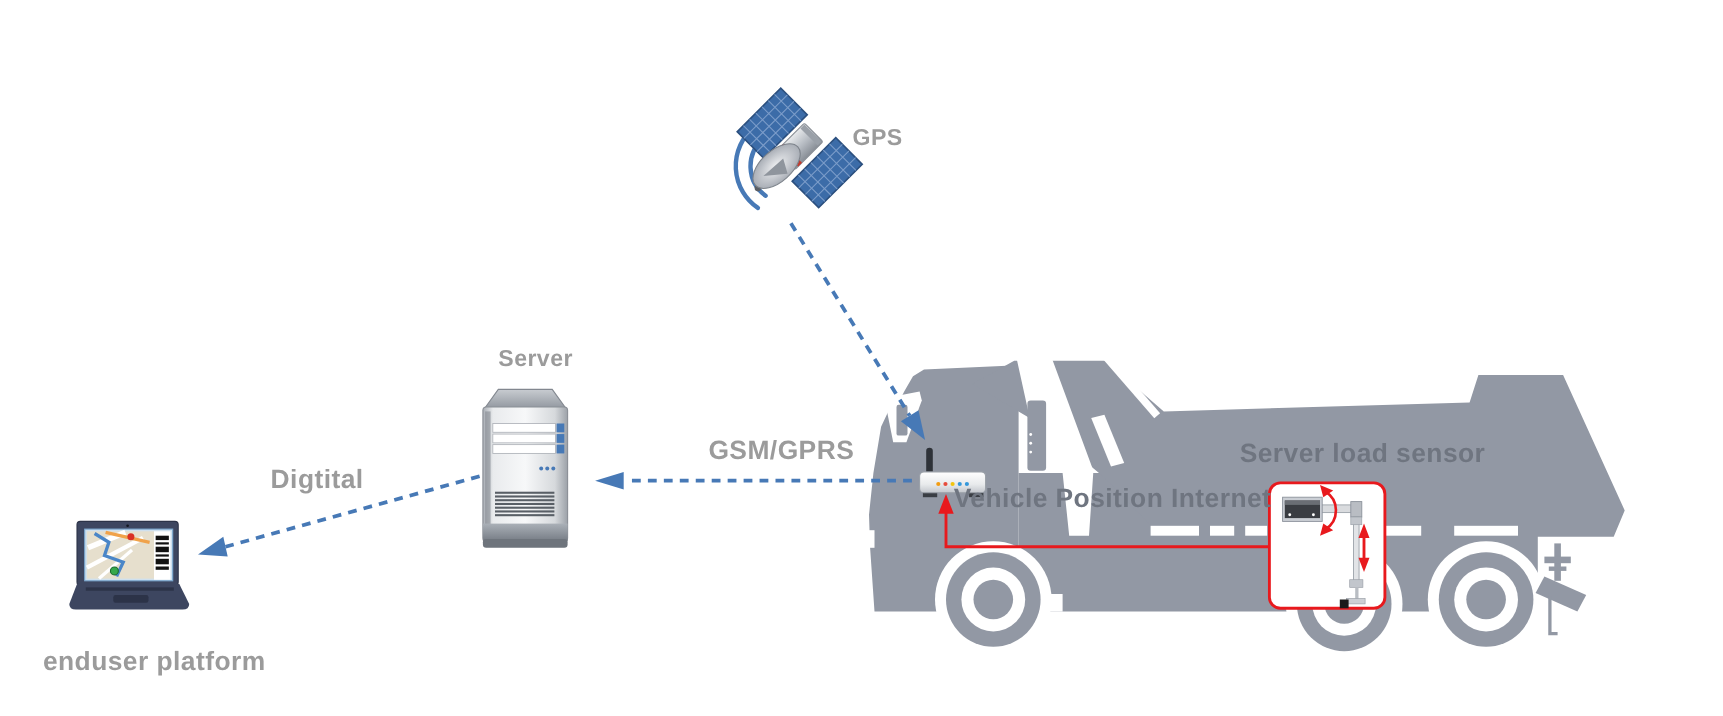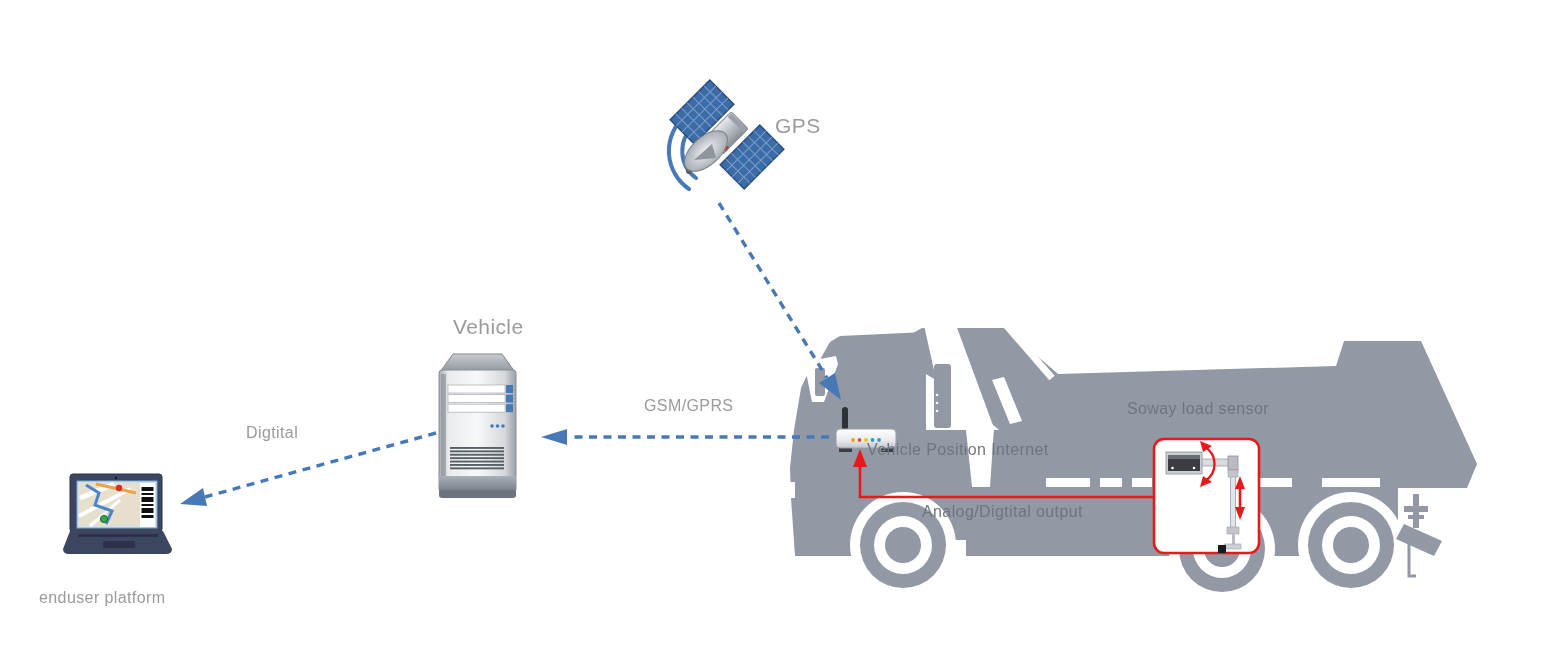--- a/index.html
+++ b/index.html
@@ -1,23 +1,23 @@
 <!DOCTYPE html>
 <html style="--accent_blue: #4779B6; --signal_red: #E8191D; --truck_gray: #9298A4; --label_gray: #9B9B9B; --dark_label_gray: #6F7580; --panel_blue: #3C6CA8;"><head>
 <meta charset="utf-8">
 <style>
   :root{
     --accent_blue:#4779B6; --signal_red:#E8191D; --truck_gray:#9298A4;
     --label_gray:#9B9B9B; --dark_label_gray:#6F7580; --panel_blue:#3C6CA8;
   }
   html,body{margin:0;padding:0;background:#fff;}
   #canvas{position:relative;width:1566px;height:651px;background:#fff;overflow:hidden;
-          font-family:"Liberation Sans",sans-serif;}
+          font-family:"Liberation Sans",sans-serif;font-weight:bold;}
   #art{position:absolute;left:0;top:0;}
-  .lbl{position:absolute;font-size:16px;line-height:1.1;color:var(--label_gray);
+  .lbl{position:absolute;font-size:24px;line-height:1.1;color:var(--label_gray);
        letter-spacing:.4px;white-space:nowrap;}
   .lbl-dark{color:var(--dark_label_gray);}
   .fill-gray{fill:var(--truck_gray);}
   .fill-white{fill:#ffffff;}
   .fill-blue{fill:var(--accent_blue);}
   .stroke-blue{stroke:var(--accent_blue);}
   .fill-red{fill:var(--signal_red);}
   .stroke-red{stroke:var(--signal_red);}
   .dash{stroke:var(--accent_blue);stroke-width:3.4;fill:none;stroke-dasharray:8 6.5;}
 </style>
@@ -261,20 +261,19 @@
     </g>
     <g>
       <line x1="1240" y1="486" x2="1240" y2="510" class="stroke-red" stroke-width="2.6"></line>
       <polygon class="fill-red" points="1240,476 1235,489 1245,489"></polygon>
       <polygon class="fill-red" points="1240,520 1235,507 1245,507"></polygon>
     </g>
   </g>
 </svg>
 
 <div class="lbl" style="left:775px;top:114px;font-size:21px">GPS</div>
-<div class="lbl" style="left:453px;top:315px;font-size:21px">Vehicle</div>
+<div class="lbl" style="left:453px;top:315px;font-size:21px">Server</div>
 <div class="lbl" style="left:246px;top:424px">Digtital</div>
 <div class="lbl" style="left:644px;top:397px">GSM/GPRS</div>
 <div class="lbl" style="left:39px;top:589px">enduser platform</div>
 <div class="lbl lbl-dark" style="left:867px;top:441px">Vehicle Position Internet</div>
-<div class="lbl lbl-dark" style="left:1127px;top:400px">Soway load sensor</div>
-<div class="lbl lbl-dark" style="left:922px;top:503px">Analog/Digtital output</div>
+<div class="lbl lbl-dark" style="left:1127px;top:400px">Server load sensor</div>
 </div>
 
 </body></html>

